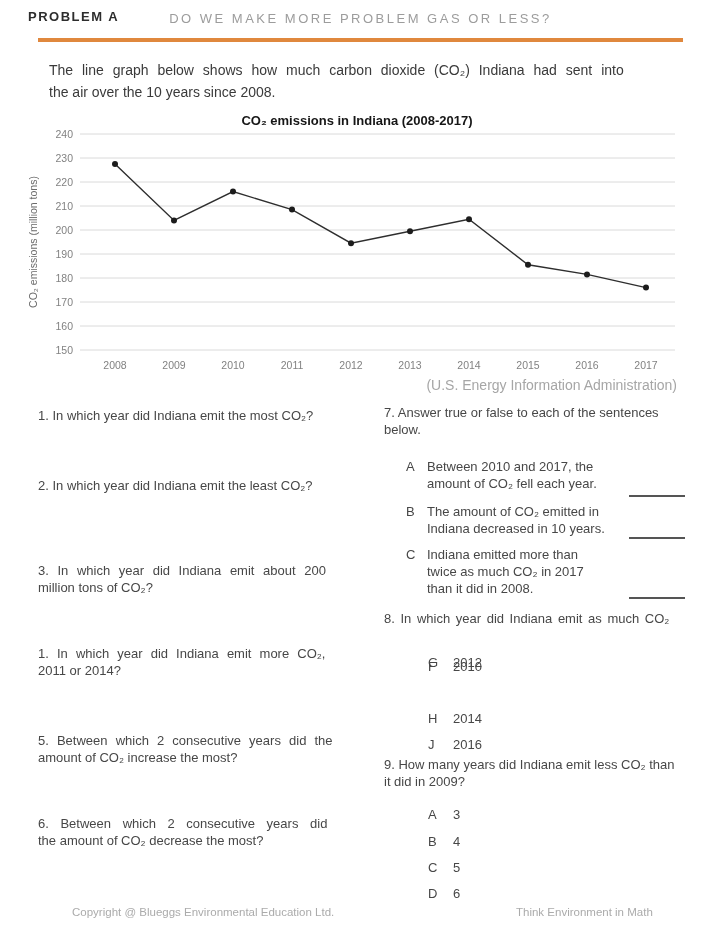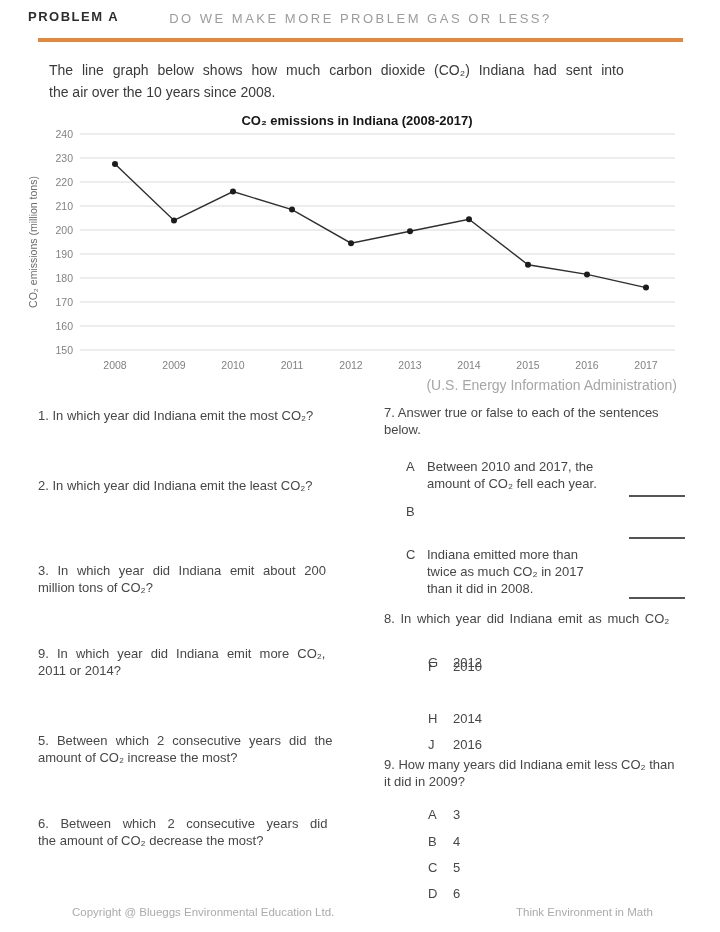--- a/index.html
+++ b/index.html
@@ -113,21 +113,21 @@
     <div class="qline">1. In which year did Indiana emit the most CO₂?</div>
   </div>
   <div class="q lcol" style="top:477px">
     <div class="qline">2. In which year did Indiana emit the least CO₂?</div>
   </div>
   <div class="q lcol" style="top:562px">
     <div class="qline ws5">3. In which year did Indiana emit about 200</div>
     <div class="qline">million tons of CO₂?</div>
   </div>
   <div class="q lcol" style="top:645px">
-    <div class="qline ws4">9. In which year did Indiana emit more CO₂,</div>
+    <div class="qline ws4">1. In which year did Indiana emit more CO₂,</div>
     <div class="qline">2011 or 2014?</div>
   </div>
   <div class="q lcol" style="top:732px">
     <div class="qline ws4">5. Between which 2 consecutive years did the</div>
     <div class="qline">amount of CO₂ increase the most?</div>
   </div>
   <div class="q lcol" style="top:815px">
     <div class="qline ws8">6. Between which 2 consecutive years did</div>
     <div class="qline">the amount of CO₂ decrease the most?</div>
   </div>
@@ -139,20 +139,24 @@
 
   <div class="tf-item" style="top:458px">
     <span class="tf-letter">A</span>
     <div class="tf-lines">
       <div class="qline">Between 2010 and 2017, the</div>
       <div class="qline">amount of CO₂ fell each year.</div>
     </div>
   </div>
   <div class="tf-item" style="top:503px">
     <span class="tf-letter">B</span>
+    <div class="tf-lines">
+      <div class="qline">The amount of CO₂ emitted in</div>
+      <div class="qline">Indiana decreased in 10 years.</div>
+    </div>
   </div>
   <div class="tf-item" style="top:546px">
     <span class="tf-letter">C</span>
     <div class="tf-lines">
       <div class="qline">Indiana emitted more than</div>
       <div class="qline">twice as much CO₂ in 2017</div>
       <div class="qline">than it did in 2008.</div>
     </div>
   </div>
 

